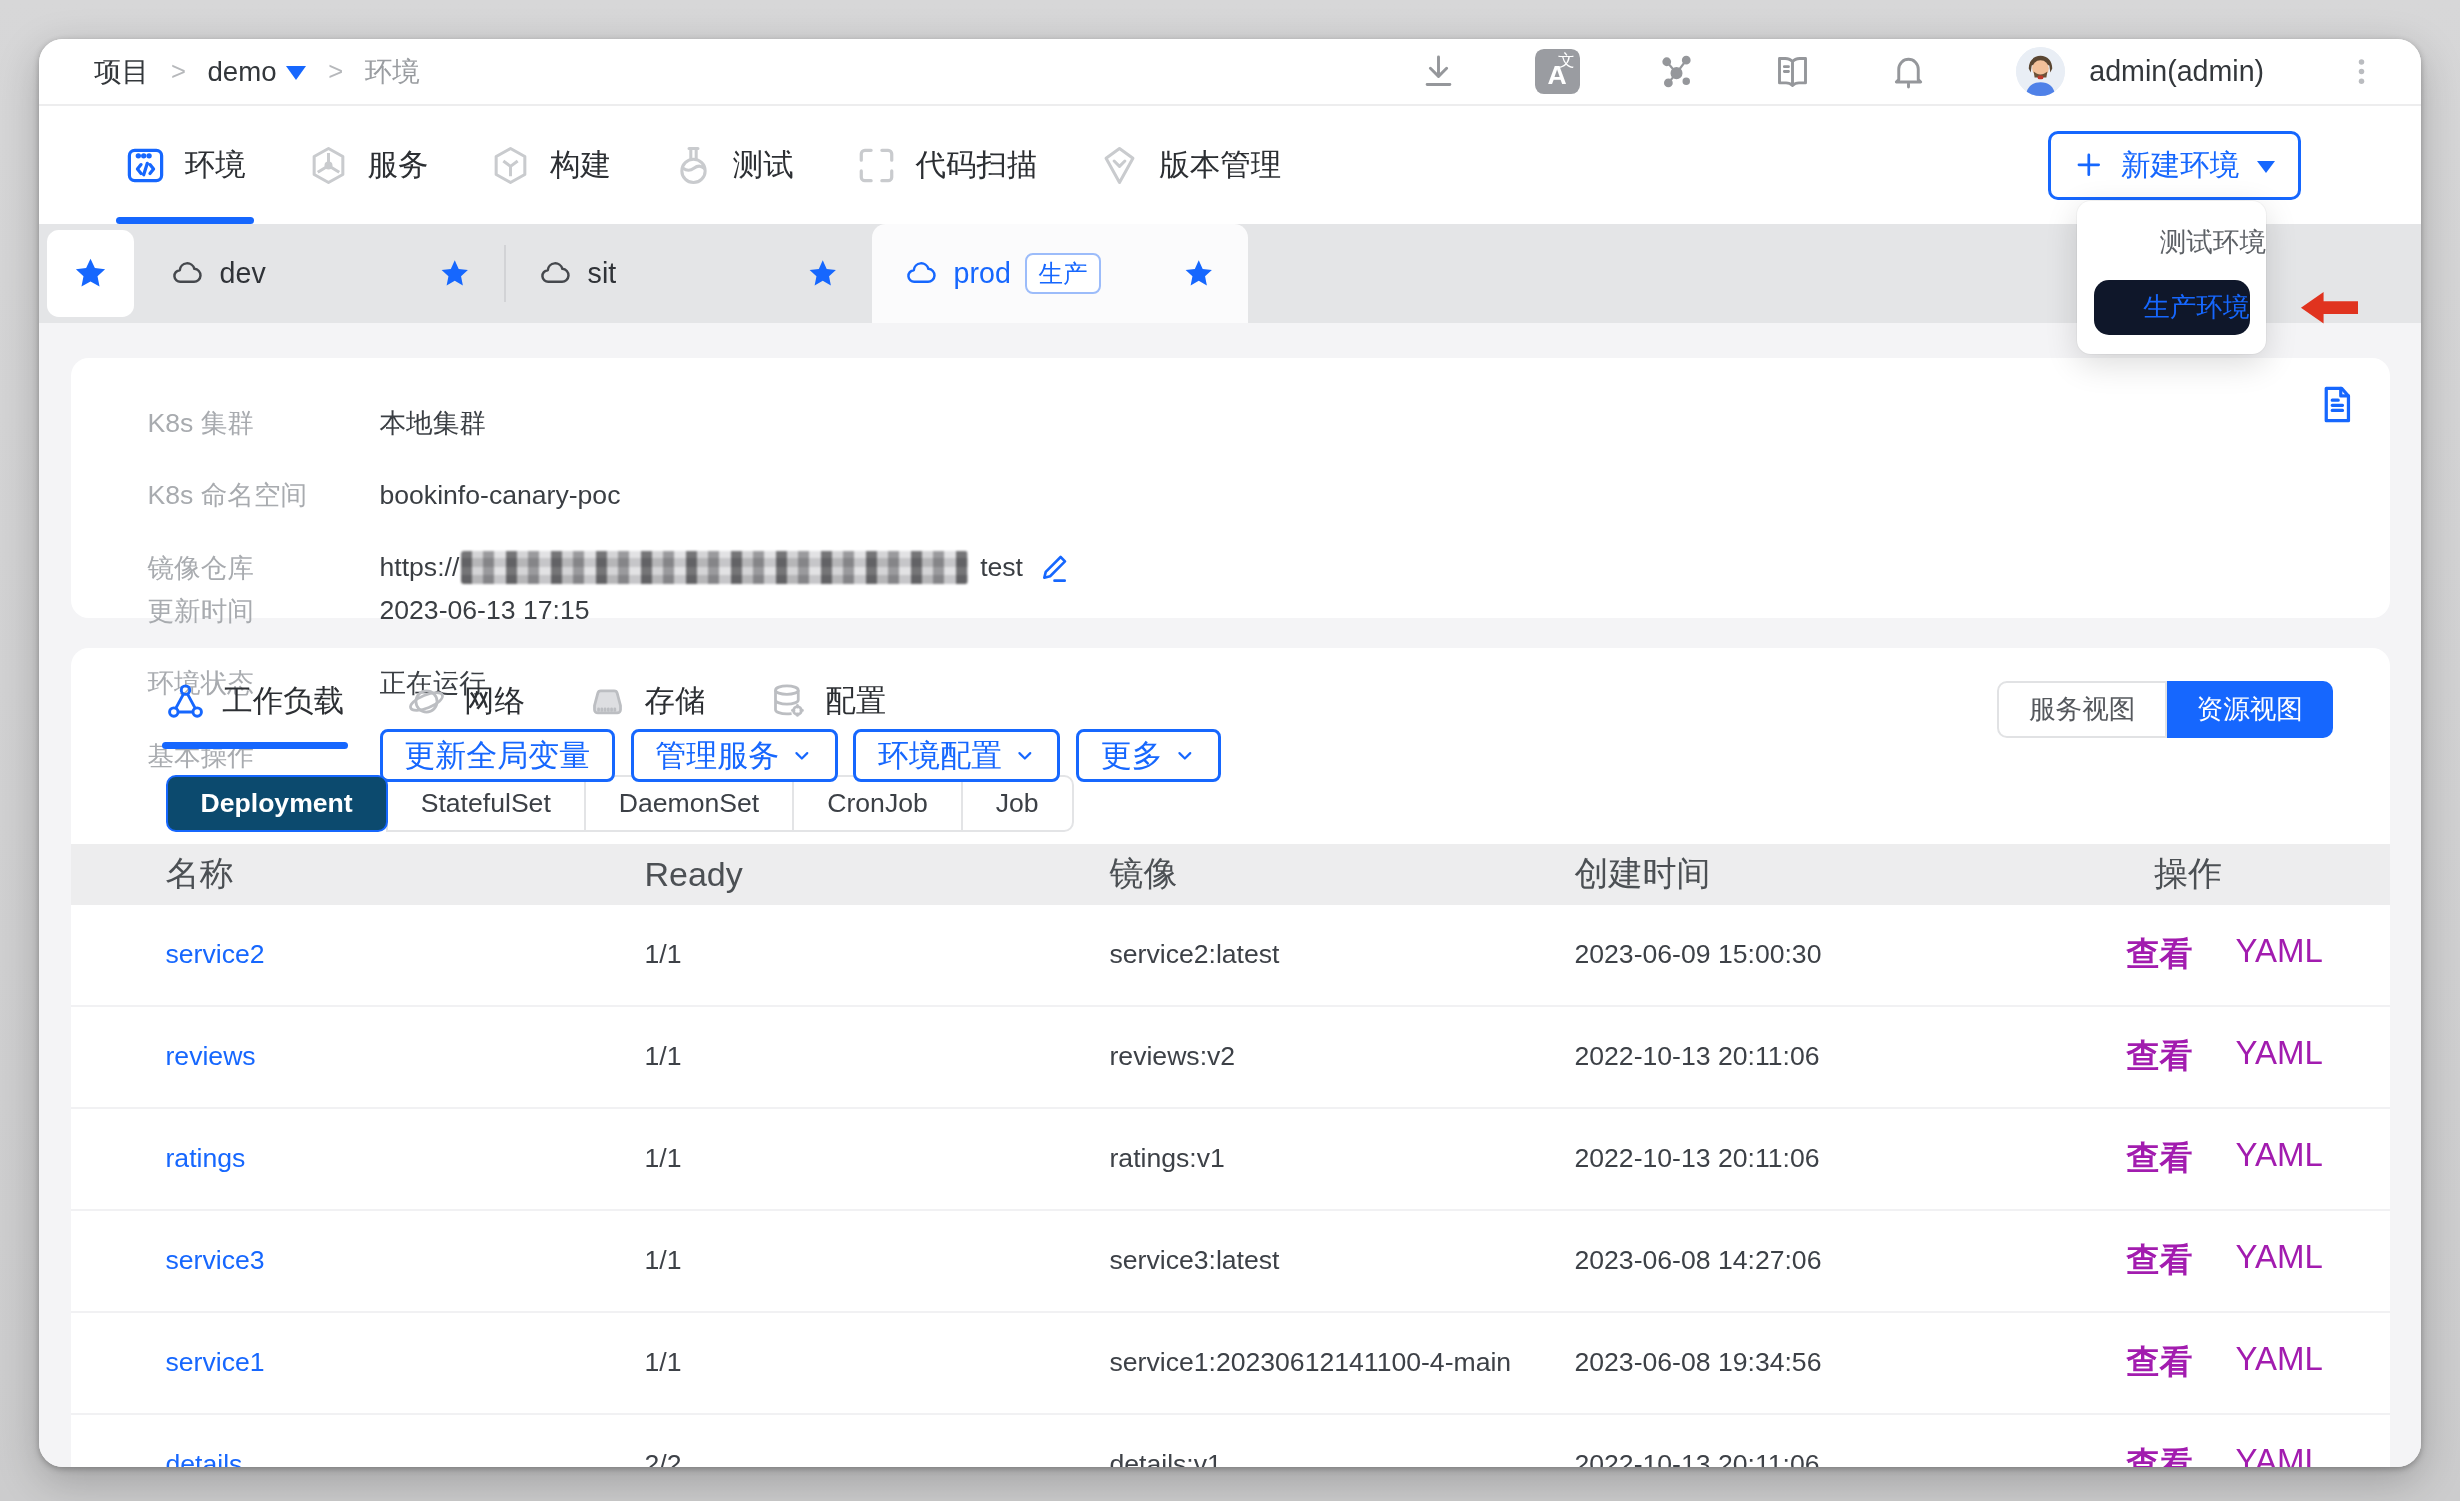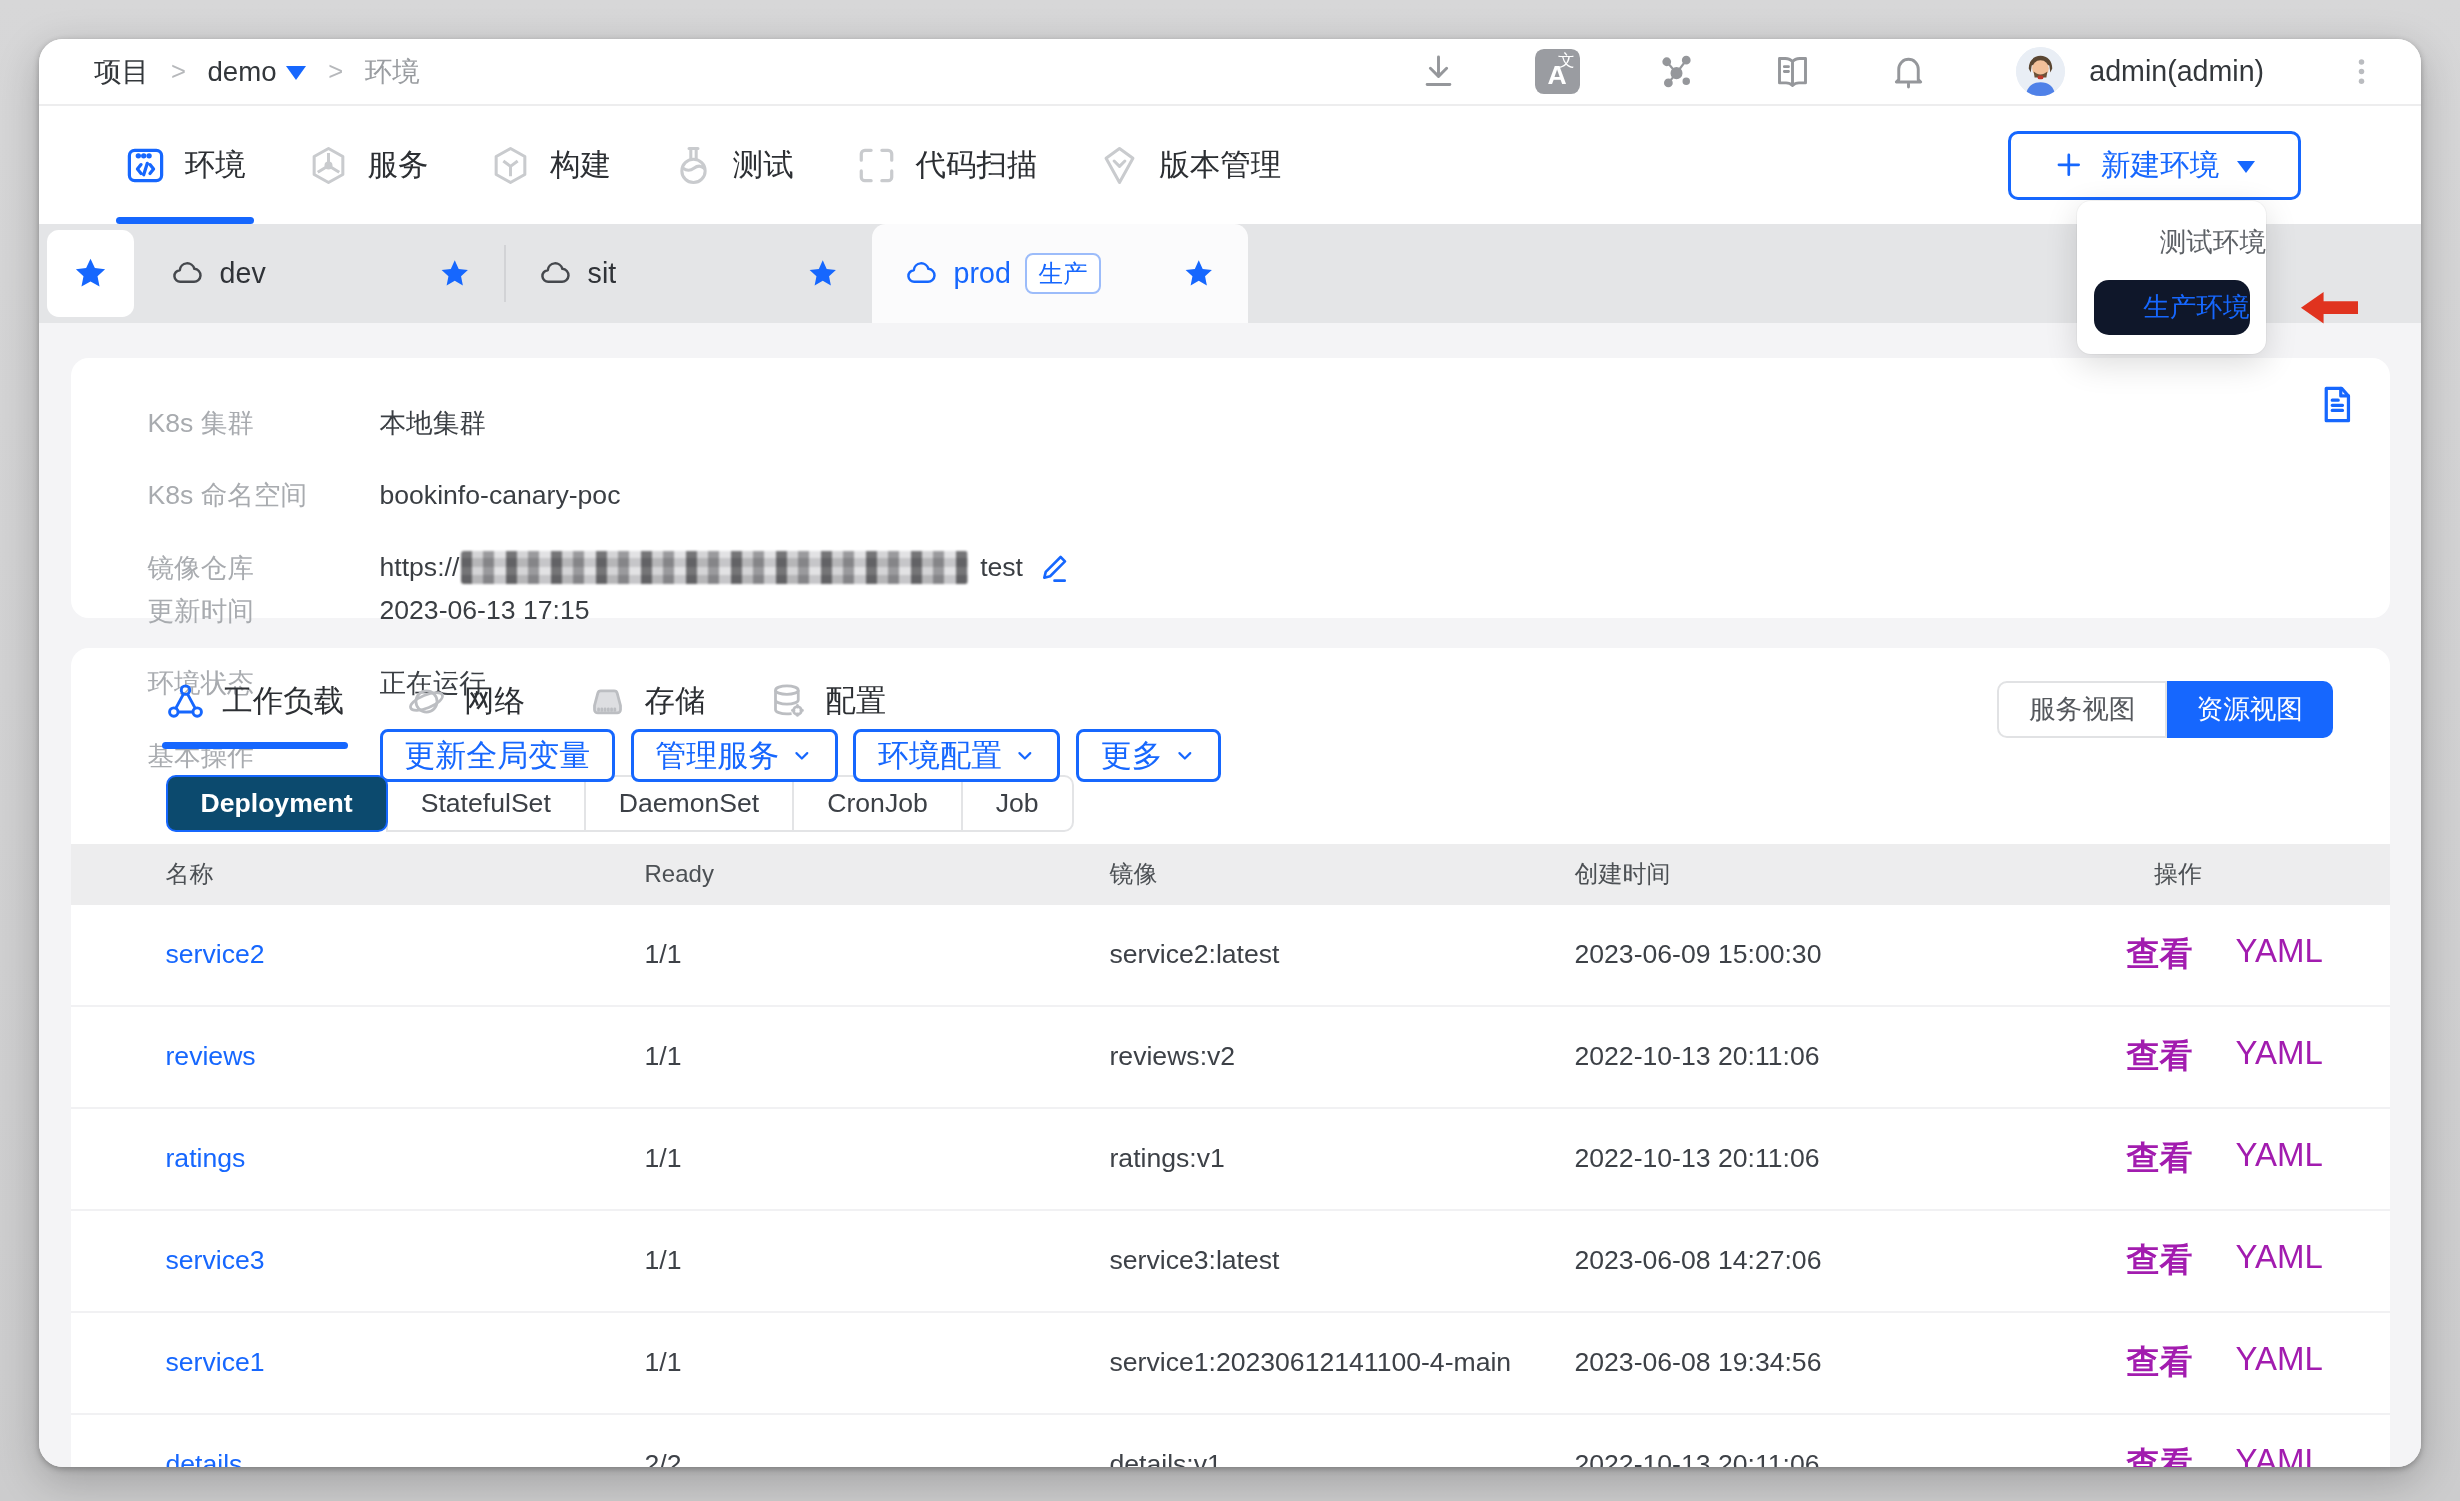--- a/index.html
+++ b/index.html
@@ -40,21 +40,21 @@
   .username { font-size:28.6px; color:#33373b; margin-left:-53px; }
   .kebab { color:#babcc0; margin-left:3.9px; }
 
   
   .nav { height:118px; display:flex; align-items:center; padding:0 120px 0 85px; position:relative; background:#fff; }
   .nav-tab { display:flex; align-items:center; gap:17.7px; height:100%; position:relative; margin-right:61px; font-size:30.5px; color:#2c2f33; cursor:pointer; }
   .nav-tab .nicon { width:43px; height:43px; color:#c9cbce; }
   .nav-tab.active .nicon { color:#1667fe; }
   .nav-tab.active::after { content:""; position:absolute; left:-7.9px; right:-7.9px; bottom:0; height:6.9px; background:#1667fe; border-radius:3.9px; }
   .newenv-btn {
-    margin-left:auto; height:69px; padding:0 43px; background:#fff;
+    margin-left:auto; height:69px; padding:0 23px; background:#fff;
     border:3px solid #1667fe; border-radius:9.9px; color:#1667fe; font-size:29.6px;
     display:flex; align-items:center; gap:17.7px; cursor:pointer;
   }
   .newenv-btn .plus { width:29.6px; height:29.6px; }
   .caret-dn { width:0; height:0; border-left:9.9px solid transparent; border-right:9.9px solid transparent; border-top:12.8px solid #1667fe; margin-top:3.9px; }
 
   
   .envstrip { height:99px; background:#e4e5e7; display:flex; align-items:stretch; }
   .fav-box { width:87px; margin:5.9px 3.9px 5.9px 7.9px; background:#fff; border-radius:11.8px; display:flex; align-items:center; justify-content:center; cursor:pointer; }
   .star { width:35px; height:35px; color:#1667fe; }
@@ -111,21 +111,21 @@
   .kind { height:57px; padding:0 33px; display:flex; align-items:center; font-size:26.6px; color:#3c4046;
           background:#fff; border:2px solid #e3e4e6; margin-left:-2px; cursor:pointer; }
   .kind.active { background:#0c4a6e; color:#fff; border-color:#1667fe; border-radius:9.9px; margin-left:0; z-index:2; font-weight:bold; }
   .kind.last { border-radius:0 9.9px 9.9px 0; }
 
   .tbl { margin-top:11.8px; }
   .tbl-header, .tbl-row {
     display:grid; grid-template-columns:479px 465px 465px 552px 1fr;
     padding-left:95px; align-items:center;
   }
-  .tbl-header { height:61px; background:#ededee; color:#4c5054; font-size:24px; }
+  .tbl-header { height:61px; background:#ededee; color:#4c5054; font-size:34px; }
   .th-actions { padding-left:27.6px; }
   .tbl-row { height:102px; border-bottom:2px solid #f1f1f3; font-size:26.6px; color:#3d4147; }
   .cell-name { color:#1667fe; cursor:pointer; }
   .cell-actions { display:flex; gap:43px; }
   .lnk { color:#a21caf; cursor:pointer; font-size:33px; }
   .lnk.view { font-weight:bold; }
 
   
   .dropdown {
     position:absolute; left:2077px; top:201px; width:189px; z-index:60;

